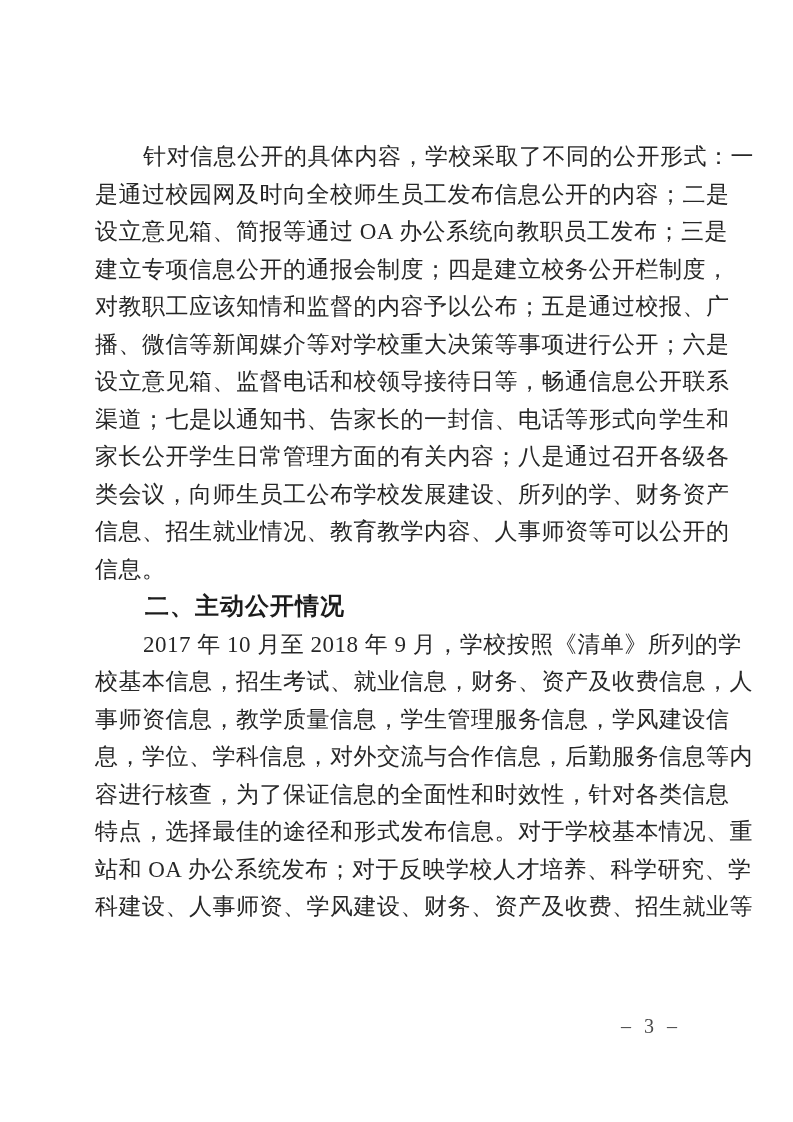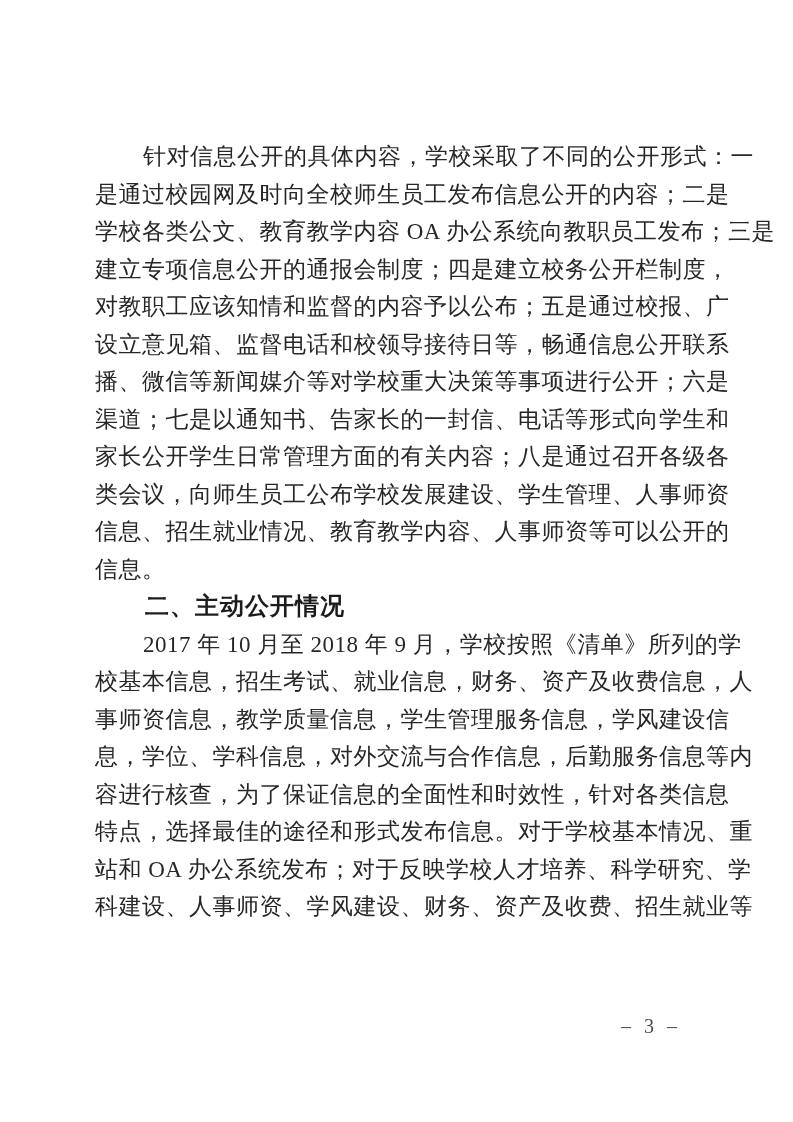--- a/index.html
+++ b/index.html
@@ -67,28 +67,28 @@
 </head>
 <body>
 
 <div class="page">
 
   <div class="text-block">
 
     <div>
       <div class="line indent">针对信息公开的具体内容，学校采取了不同的公开形式：一</div>
       <div class="line">是通过校园网及时向全校师生员工发布信息公开的内容；二是</div>
-      <div class="line">学校各类公文、教育教学内容 OA 办公系统向教职员工发布；三是</div>
+      <div class="line">设立意见箱、简报等通过 OA 办公系统向教职员工发布；三是</div>
       <div class="line">建立专项信息公开的通报会制度；四是建立校务公开栏制度，</div>
       <div class="line">对教职工应该知情和监督的内容予以公布；五是通过校报、广</div>
+      <div class="line">播、微信等新闻媒介等对学校重大决策等事项进行公开；六是</div>
       <div class="line">设立意见箱、监督电话和校领导接待日等，畅通信息公开联系</div>
-      <div class="line">播、微信等新闻媒介等对学校重大决策等事项进行公开；六是</div>
       <div class="line">渠道；七是以通知书、告家长的一封信、电话等形式向学生和</div>
       <div class="line">家长公开学生日常管理方面的有关内容；八是通过召开各级各</div>
-      <div class="line">类会议，向师生员工公布学校发展建设、学生管理、人事师资</div>
+      <div class="line">类会议，向师生员工公布学校发展建设、所列的学、财务资产</div>
       <div class="line">信息、招生就业情况、教育教学内容、人事师资等可以公开的</div>
       <div class="line end">信息。</div>
     </div>
 
     <div class="heading-line">二、主动公开情况</div>
 
     <div>
       <div class="line indent">2017 年 10 月至 2018 年 9 月，学校按照《清单》所列的学</div>
       <div class="line">校基本信息，招生考试、就业信息，财务、资产及收费信息，人</div>
       <div class="line">事师资信息，教学质量信息，学生管理服务信息，学风建设信</div>

